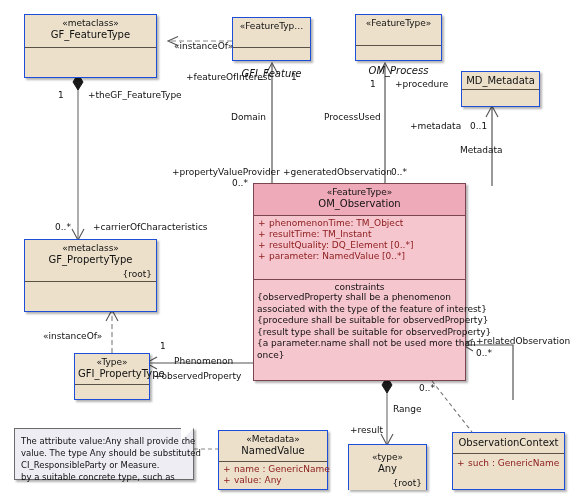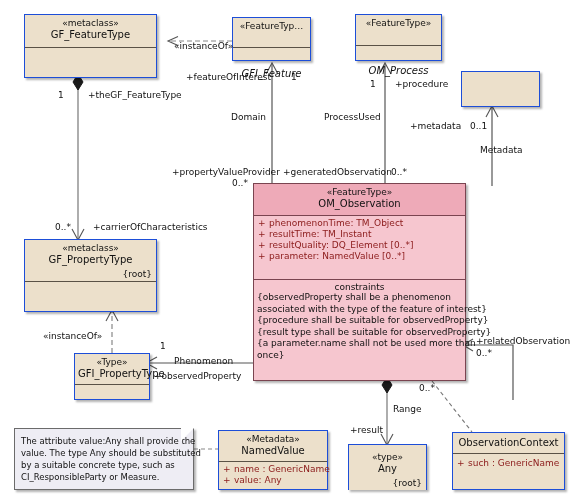--- a/index.html
+++ b/index.html
@@ -134,20 +134,23 @@
 
   <div class="cls" style="left:355px;top:14px;width:87px;height:47px;">
     <div class="hdr" style="height:31px;">
       <span class="stereo">«FeatureType»</span>
       <span class="cname ital">OM_Process</span>
     </div>
     <div class="compart" style="height:14px;"></div>
   </div>
 
   <div class="cls" style="left:461px;top:71px;width:79px;height:36px;">
+    <div class="hdr" style="height:18px;padding-top:3px;">
+      <span class="cname">MD_Metadata</span>
+    </div>
     <div class="compart" style="height:16px;"></div>
   </div>
 
   <div class="cls pink" style="left:253px;top:183px;width:213px;height:198px;">
     <div class="hdr" style="height:32px;">
       <span class="stereo">«FeatureType»</span>
       <span class="cname">OM_Observation</span>
     </div>
     <div class="compart attrs" style="height:63px;">
       <div class="attr">
@@ -218,26 +221,26 @@
     <div class="hdr" style="height:21px;padding-top:4px;">
       <span class="cname">ObservationContext</span>
     </div>
     <div class="compart attrs" style="height:35px;padding-top:4px;">
       <div class="attr">
         <span class="vis">+</span><span>such : GenericName</span>
       </div>
     </div>
   </div>
 
-  <div class="note" style="left:14px;top:428px;width:180px;height:62px;">
+  <div class="note" style="left:14px;top:428px;width:180px;height:52px;">
     <div class="foldtri"></div>
     <div class="note-line">The attribute value:Any shall provide the</div>
     <div class="note-line">value. The type Any should be substituted</div>
+    <div class="note-line">CI_ResponsibleParty or Measure.</div>
     <div class="note-line">by a suitable concrete type, such as</div>
-    <div class="note-line">CI_ResponsibleParty or Measure.</div>
   </div>
 
   <div class="lbl" style="left:174px;top:41px;">«instanceOf»</div>
 
   <div class="lbl" style="left:88px;top:90px;">+theGF_FeatureType</div>
   <div class="lbl" style="left:58px;top:90px;">1</div>
 
   <div class="lbl" style="left:186px;top:72px;">+featureOfInterest</div>
   <div class="lbl" style="left:291px;top:72px;">1</div>
 
@@ -249,21 +252,21 @@
   <div class="lbl" style="left:283px;top:167px;">+generatedObservation</div>
   <div class="lbl" style="left:391px;top:167px;">0..*</div>
 
   <div class="lbl" style="left:395px;top:79px;">+procedure</div>
   <div class="lbl" style="left:370px;top:79px;">1</div>
 
   <div class="lbl" style="left:324px;top:112px;">ProcessUsed</div>
 
   <div class="lbl" style="left:410px;top:121px;">+metadata</div>
   <div class="lbl" style="left:470px;top:121px;">0..1</div>
-  <div class="lbl" style="left:472px;top:145px;padding-left:8px;">Metadata</div>
+  <div class="lbl" style="left:452px;top:145px;padding-left:8px;">Metadata</div>
 
   <div class="lbl" style="left:93px;top:222px;">+carrierOfCharacteristics</div>
   <div class="lbl" style="left:55px;top:222px;">0..*</div>
 
   <div class="lbl" style="left:43px;top:331px;">«instanceOf»</div>
 
   <div class="lbl" style="left:174px;top:356px;">Phenomenon</div>
   <div class="lbl" style="left:154px;top:371px;">+observedProperty</div>
   <div class="lbl" style="left:160px;top:341px;">1</div>
 

